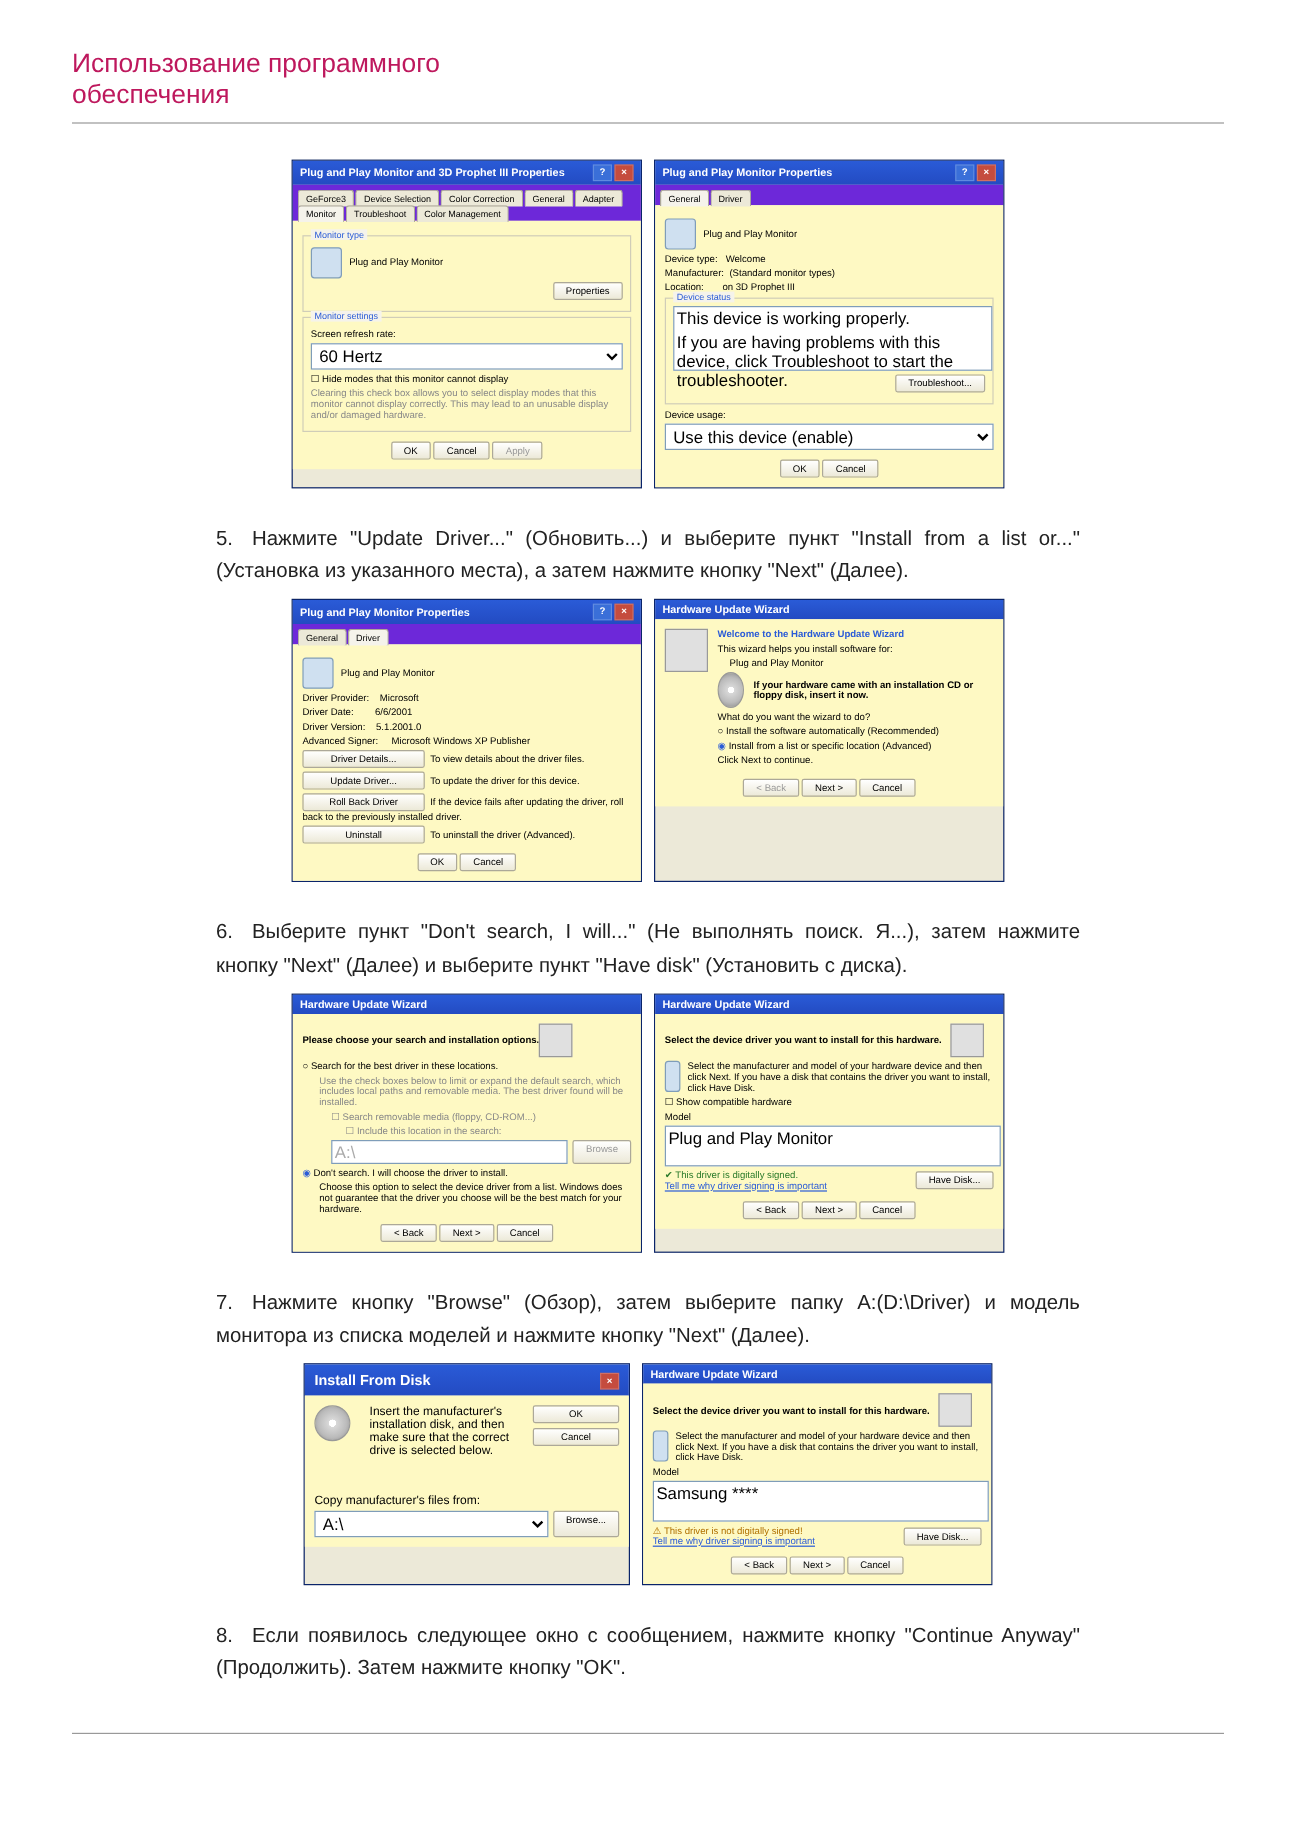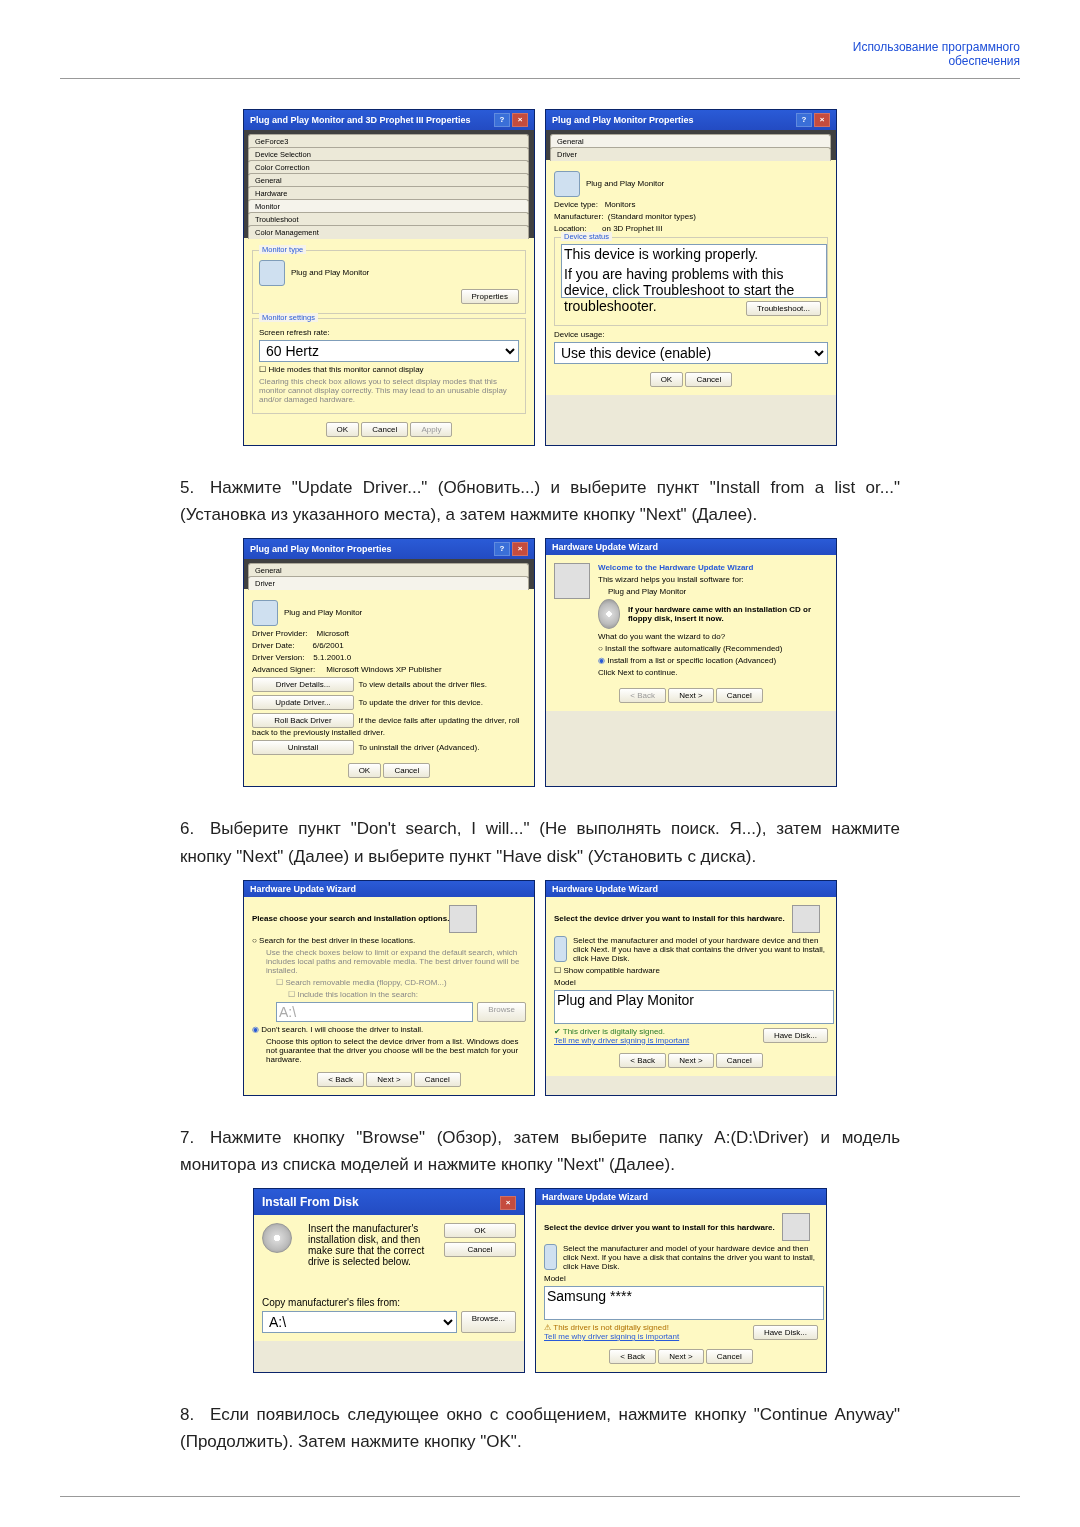--- a/index.html
+++ b/index.html
@@ -6,23 +6,23 @@
     margin: 0;
     font-family: Arial, sans-serif;
     background: #fff;
     width: 1080px;
   }
   .page {
     width: 1080px;
     padding: 40px 0 60px 0;
   }
   .header {
-    text-align: right;
-    font-size: 12px;
-    color: #1d4ed8;
+    text-align: left;
+    font-size: 22px;
+    color: #be185d;
     border-bottom: 1px solid #999;
     padding-bottom: 10px;
     margin: 0 60px 30px 60px;
   }
   .step {
     margin: 20px 180px 10px 180px;
     font-size: 17px;
     color: #222;
     line-height: 1.6;
     text-align: justify;
@@ -70,23 +70,22 @@
     background: #3a6fd8;
   }
   .body {
     padding: 8px;
     background: #fef9c3;
   }
   .tabs {
     display: flex;
     flex-wrap: wrap;
     padding: 4px 4px 0 4px;
-    background: #404040;
+    background: #6d28d9;
     font-size: 7.5px;
-    flex-direction: column;
   }
   .tab {
     padding: 2px 6px;
     border: 1px solid #aca899;
     border-bottom: none;
     background: #ece9d8;
     margin-right: 1px;
     margin-bottom: -1px;
     border-radius: 3px 3px 0 0;
   }
@@ -177,21 +176,21 @@
     <div class="dlg">
       <div class="title-bar">
         <span>Plug and Play Monitor and 3D Prophet III Properties</span>
         <span class="ctrls"><span class="q">?</span><span>×</span></span>
       </div>
       <div class="tabs">
         <span class="tab">GeForce3</span>
         <span class="tab">Device Selection</span>
         <span class="tab">Color Correction</span>
         <span class="tab">General</span>
-        <span class="tab">Hardware</span>
+        <span class="tab">Adapter</span>
         <span class="tab active">Monitor</span>
         <span class="tab">Troubleshoot</span>
         <span class="tab">Color Management</span>
       </div>
       <div class="body">
         <div class="groupbox">
           <span class="legend">Monitor type</span>
           <div class="row"><span class="small-icon"></span><span>Plug and Play Monitor</span></div>
           <div class="row right"><span class="btn">Properties</span></div>
         </div>
@@ -214,21 +213,21 @@
       <div class="title-bar">
         <span>Plug and Play Monitor Properties</span>
         <span class="ctrls"><span class="q">?</span><span>×</span></span>
       </div>
       <div class="tabs">
         <span class="tab active">General</span>
         <span class="tab">Driver</span>
       </div>
       <div class="body">
         <div class="row"><span class="small-icon"></span><span>Plug and Play Monitor</span></div>
-        <div class="row"><span>Device type:</span> &nbsp;&nbsp;<span>Monitors</span></div>
+        <div class="row"><span>Device type:</span> &nbsp;&nbsp;<span>Welcome</span></div>
         <div class="row"><span>Manufacturer:</span> &nbsp;<span>(Standard monitor types)</span></div>
         <div class="row"><span>Location:</span> &nbsp;&nbsp;&nbsp;&nbsp;&nbsp;&nbsp;<span>on 3D Prophet III</span></div>
         <div class="groupbox">
           <span class="legend">Device status</span>
           <div class="input" style="height:50px">
             <div>This device is working properly.</div>
             <div style="margin-top:4px">If you are having problems with this device, click Troubleshoot to start the troubleshooter.</div>
           </div>
           <div class="row right"><span class="btn">Troubleshoot...</span></div>
         </div>

